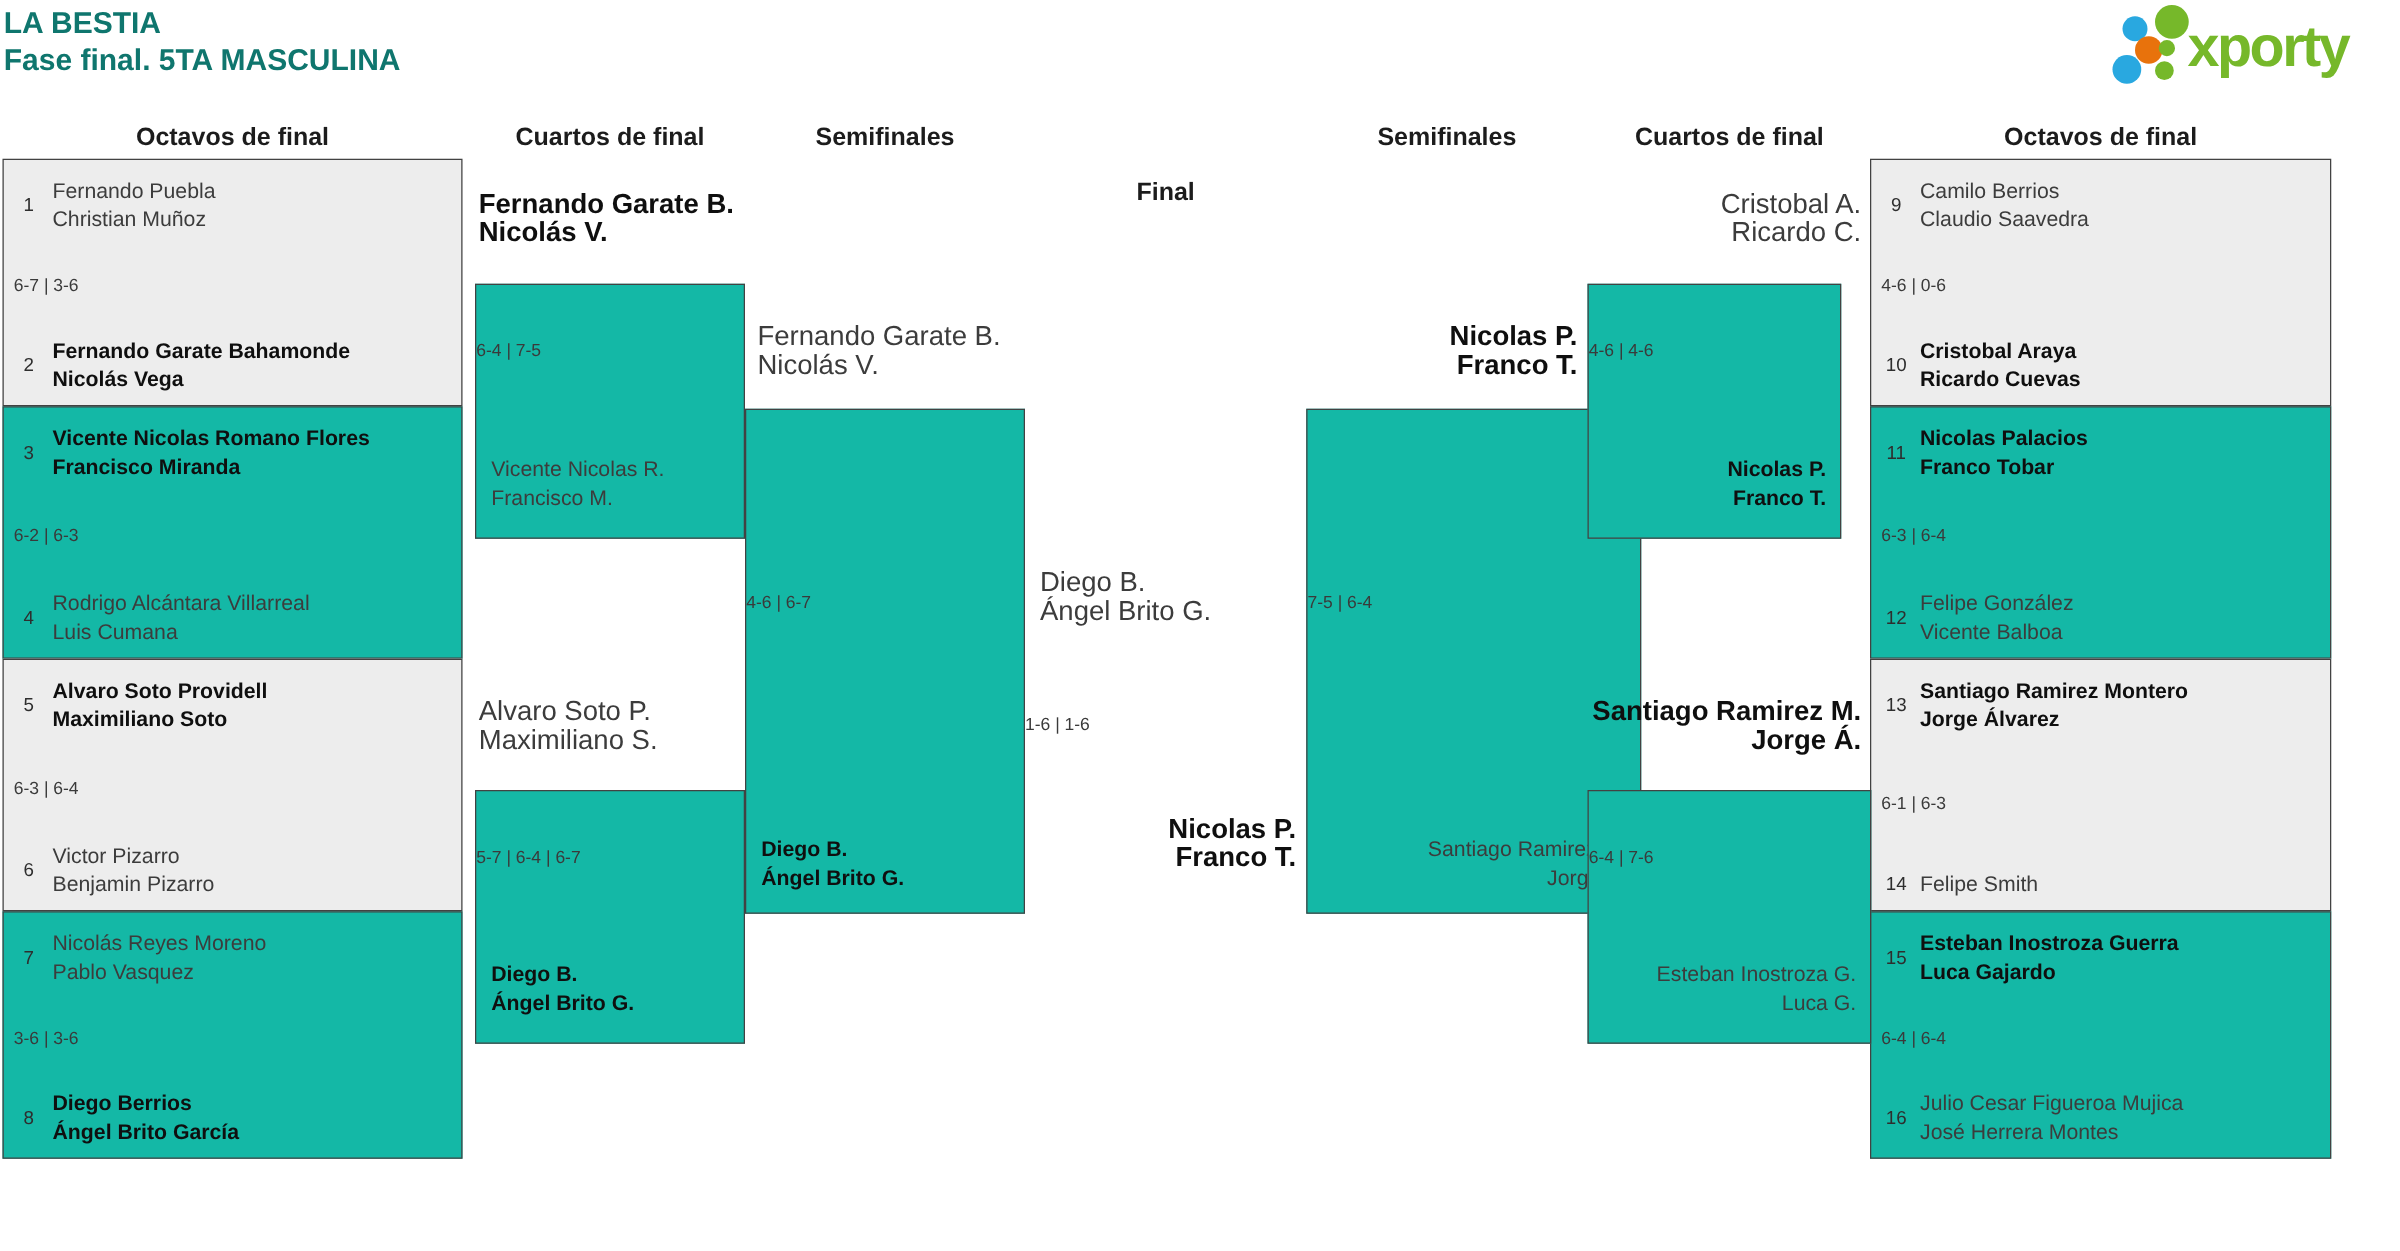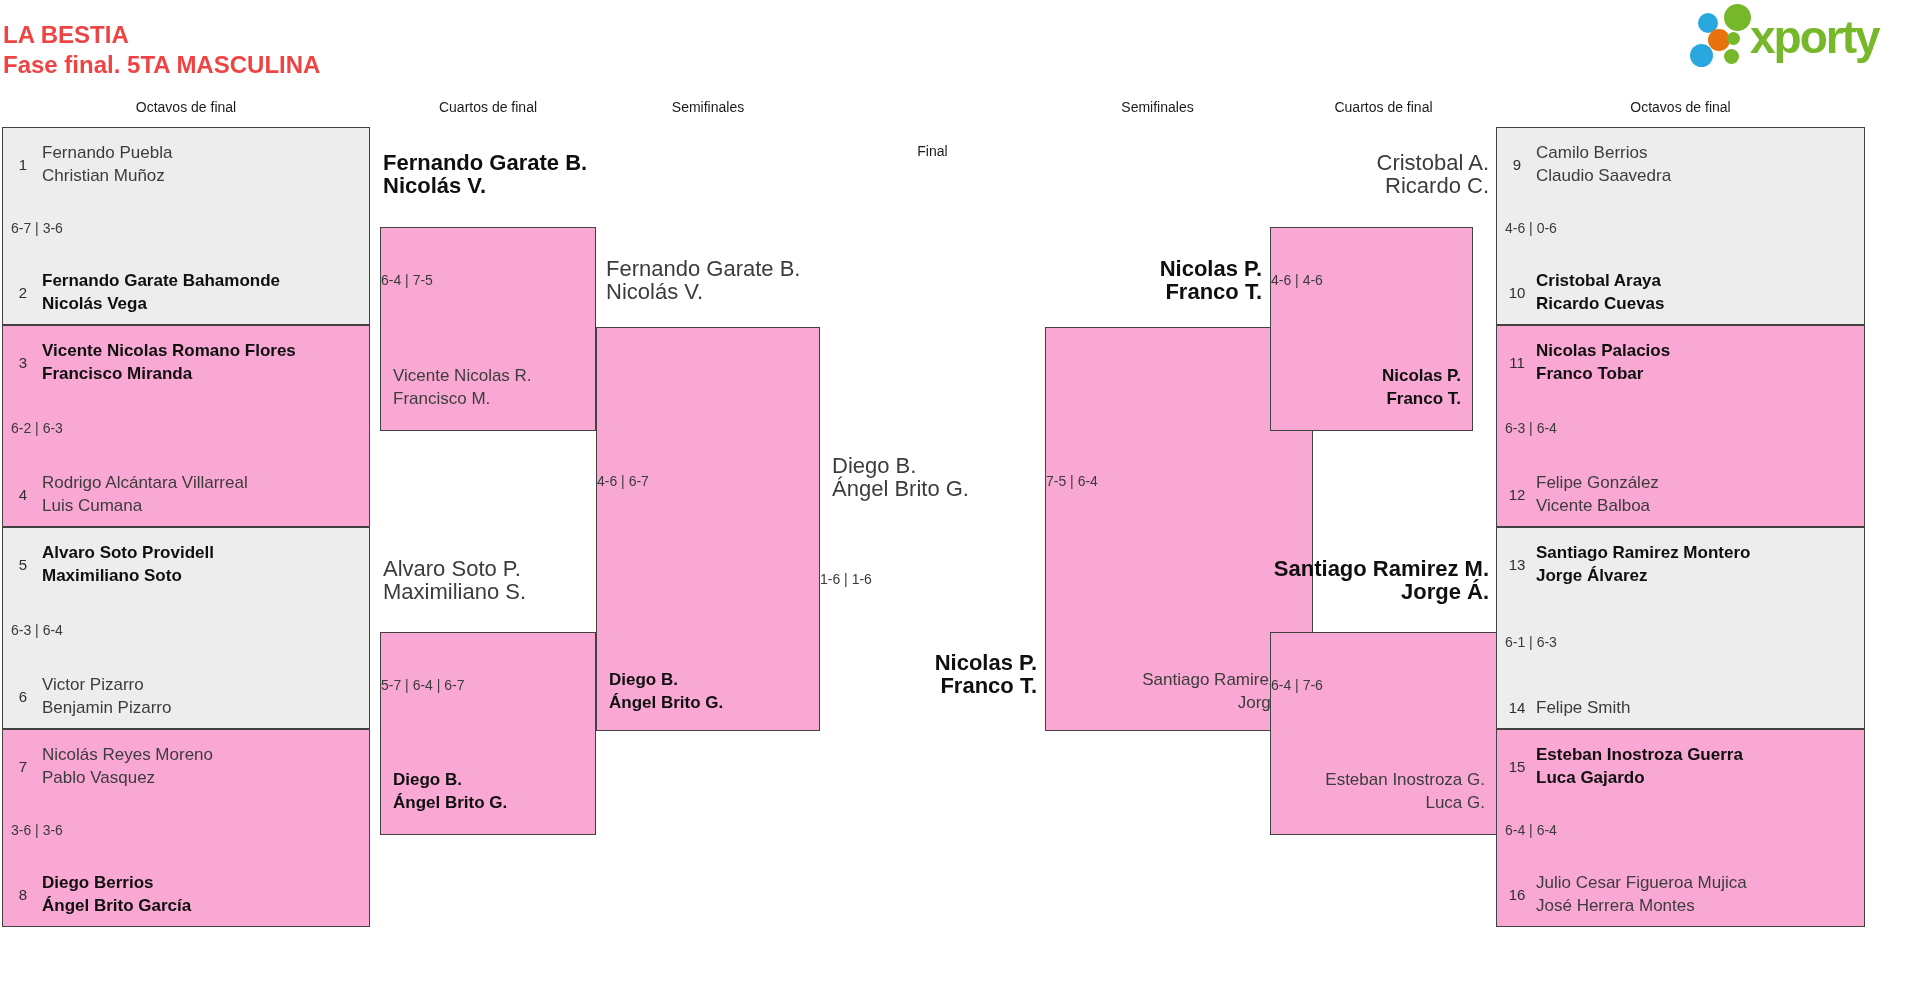--- a/index.html
+++ b/index.html
@@ -1,31 +1,31 @@
 <!DOCTYPE html>
 <html><head>
 <meta charset="utf-8">
 <style>
   html,body{margin:0;padding:0;background:#fff;}
   #stage{position:relative;width:1920px;height:1001px;background:#fff;overflow:hidden;
          font-family:"Liberation Sans",sans-serif;color:#3c3c3c;}
 
   
-  .title{position:absolute;left:3px;top:20px;font-size:24px;line-height:30px;font-weight:bold;color:#ef4444;}
+  .title{position:absolute;left:3px;top:4px;font-size:24px;line-height:30px;font-weight:bold;color:#0f766e;}
 
   
   .logo{position:absolute;left:1676px;top:2px;width:244px;height:66px;cursor:pointer;}
   .dot{position:absolute;border-radius:50%;}
   .logo-word{position:absolute;left:74px;top:8px;font-size:46px;font-weight:bold;letter-spacing:-2px;color:#76b82a;}
 
   
-  .colhead{position:absolute;top:99px;text-align:center;font-size:14px;font-weight:normal;color:#1c1c1c;}
+  .colhead{position:absolute;top:99px;text-align:center;font-size:20px;font-weight:bold;color:#1c1c1c;}
 
   
-  .box{position:absolute;box-sizing:border-box;border:1px solid #424242;background:#f9a8d4;}
+  .box{position:absolute;box-sizing:border-box;border:1px solid #424242;background:#14b8a6;}
   .box.shade{background:#ededed;}
 
   .r16{display:flex;flex-direction:column;justify-content:space-between;padding:13px 12px 9px 8px;}
   .team{display:flex;align-items:center;gap:7px;}
   .seed{width:24px;min-width:24px;text-align:center;font-size:15px;color:#2e2e2e;}
   .names{display:flex;flex-direction:column;}
   .names span{font-size:17px;line-height:23px;color:#3c3c3c;}
   .team.win .names span{font-weight:bold;color:#0f0f0f;}
 
   .score{font-size:14px;color:#3a3a3a;text-align:left;}

